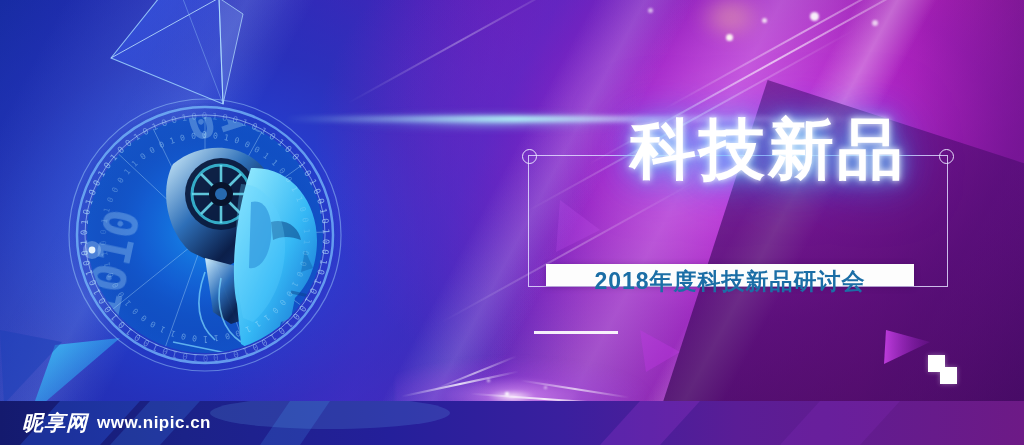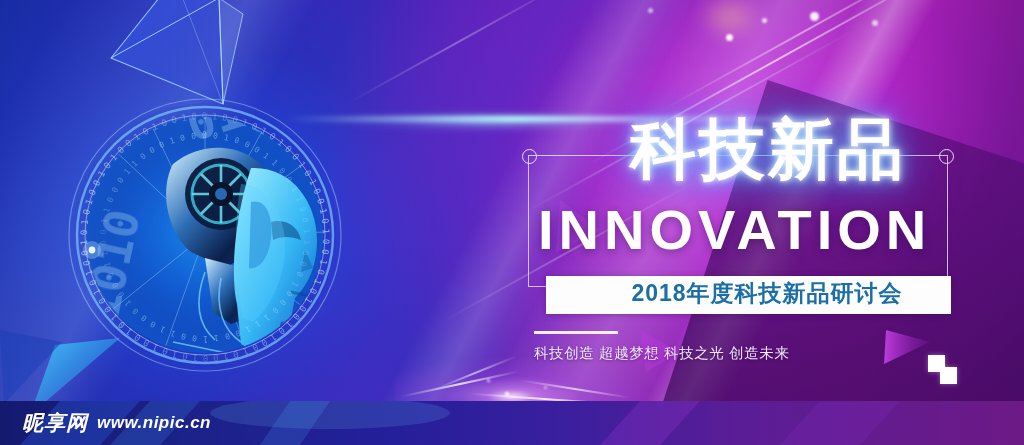--- a/index.html
+++ b/index.html
@@ -88,22 +88,22 @@
   }
 
   .en-title{
     position:absolute;left:538px;top:202px;
     font-size:56px;font-weight:bold;color:#ffffff;letter-spacing:5px;
     line-height:1;white-space:nowrap;
     text-shadow:0 2px 10px rgba(40,10,80,.45);
   }
 
   .white-bar{
-    position:absolute;left:546px;top:276px;width:368px;height:38px;
-    background:#fdfdfd;box-shadow:0 1px 6px rgba(40,5,70,.3);padding-left:37px;
+    position:absolute;left:546px;top:264px;width:368px;height:22px;
+    background:#fdfdfd;box-shadow:0 1px 6px rgba(40,5,70,.3);
   }
   .white-bar span{
     display:block;text-align:center;line-height:34px;
     font-size:23px;font-weight:bold;color:#1b6ea6;letter-spacing:1px;white-space:nowrap;
   }
 
   .subrule{position:absolute;left:534px;top:331px;width:84px;height:2.5px;background:rgba(255,255,255,.92);}
 
   .sub-lines{position:absolute;left:534px;top:341px;white-space:nowrap;}
   .sub-lines div{
@@ -122,21 +122,21 @@
     overflow:hidden;
   }
   .footer-tri{position:absolute;}
   .logo-wrap{position:absolute;left:22px;top:8px;display:flex;align-items:center;gap:9px;}
   .logo-cn{
     font-size:21px;font-weight:bold;color:#ffffff;letter-spacing:1px;
     font-family:Liberation Serif, serif;
     font-style:italic;
   }
   .logo-url{
-    font-size:17px;font-weight:bold;font-style:italic;color:#ffffff;letter-spacing:.5px;
+    font-size:17px;font-weight:bold;color:#ffffff;letter-spacing:.5px;
   }
   .idtext{
     position:absolute;right:16px;top:14px;
     font-size:12.5px;color:#e7dcef;letter-spacing:.2px;
     background:rgba(60,10,80,.35);padding:1px 5px;
   }
 </style>
 </head>
 <body>
 
@@ -438,29 +438,27 @@
   </div>
 
   <div class="content">
 
     <div class="frame">
       <span class="frame-dot l"></span>
       <span class="frame-dot r"></span>
     </div>
 
     <div class="cn-title">科技新品</div>
-    <div class="en-title">INNOVATION</div>
 
     <div class="white-bar">
       <span>2018年度科技新品研讨会</span>
     </div>
 
     <div class="subrule"></div>
     <div class="sub-lines">
-      <div>科技创造 超越梦想 科技之光 创造未来</div>
     </div>
 
     <div class="sq sq1"></div>
     <div class="sq sq2"></div>
   </div>
 
   <div class="footer">
     <svg class="footer-tri" viewBox="0 0 1024 44" preserveAspectRatio="none" style="left:0;top:0;width:1024px;height:44px;">
       <polygon points="60,0 140,0 100,44 20,44" fill="#2e6bff" opacity=".28"></polygon>
       <polygon points="150,0 200,0 160,44 110,44" fill="#3f8fff" opacity=".22"></polygon>

